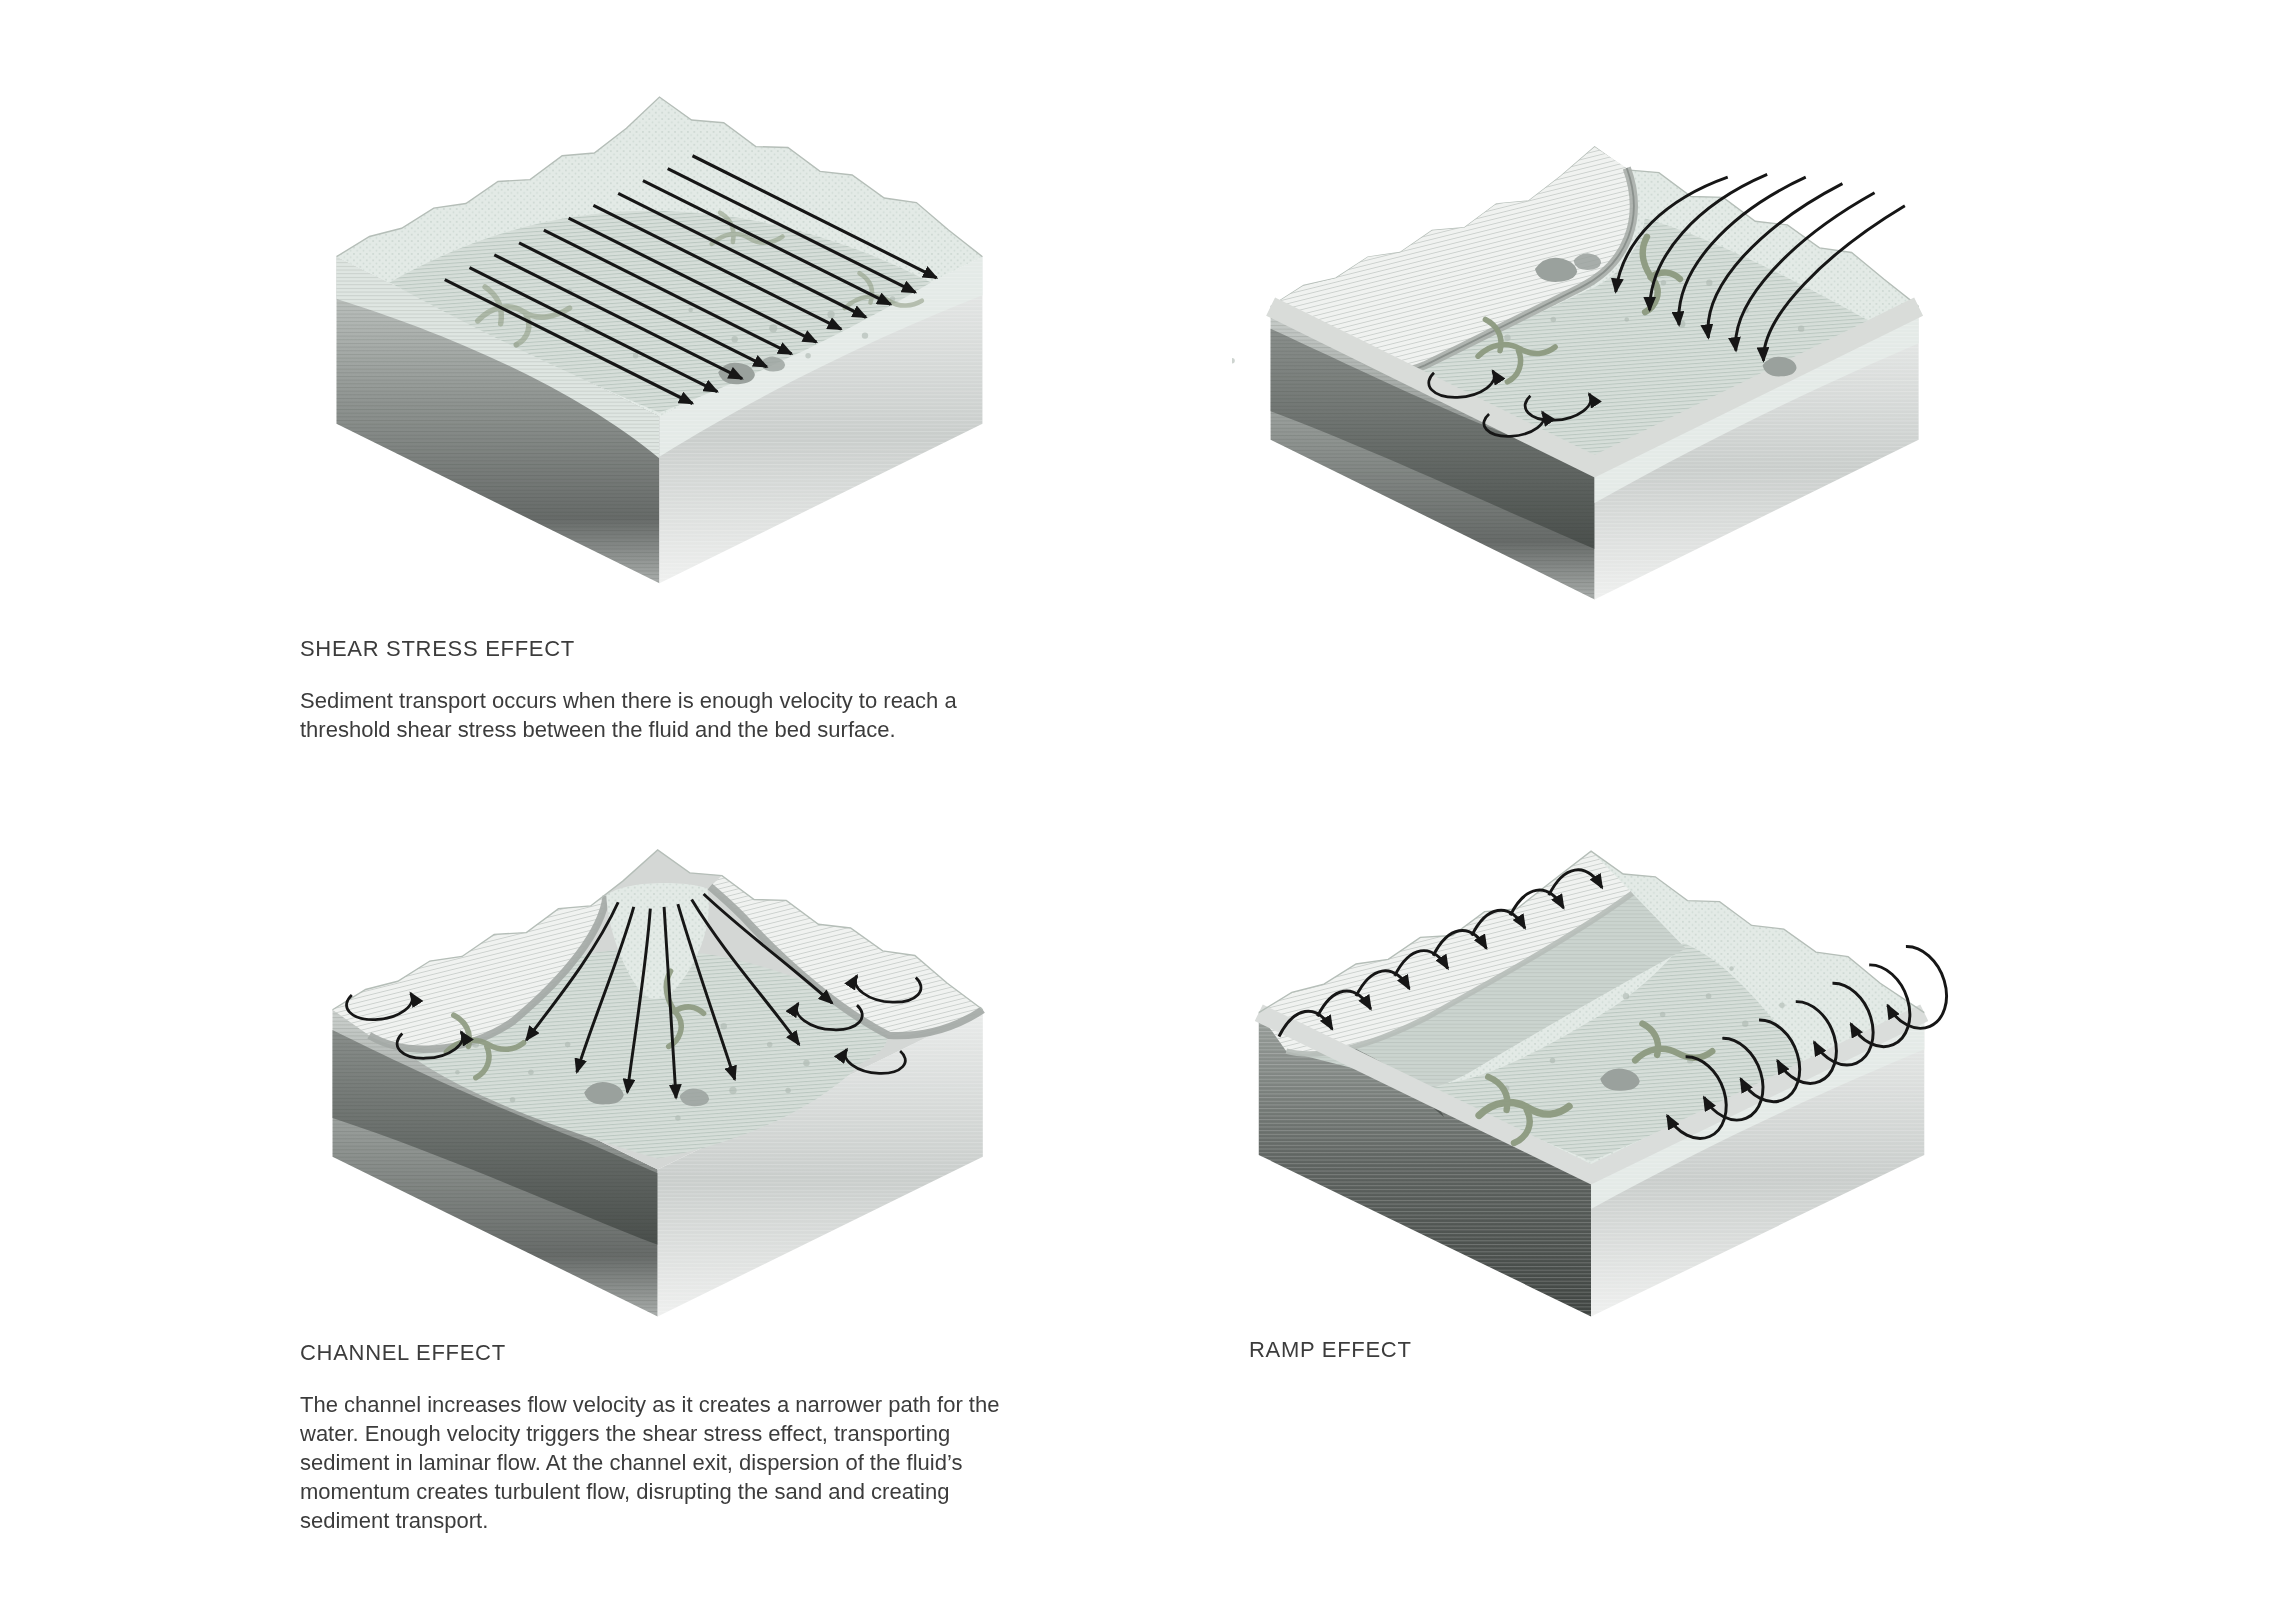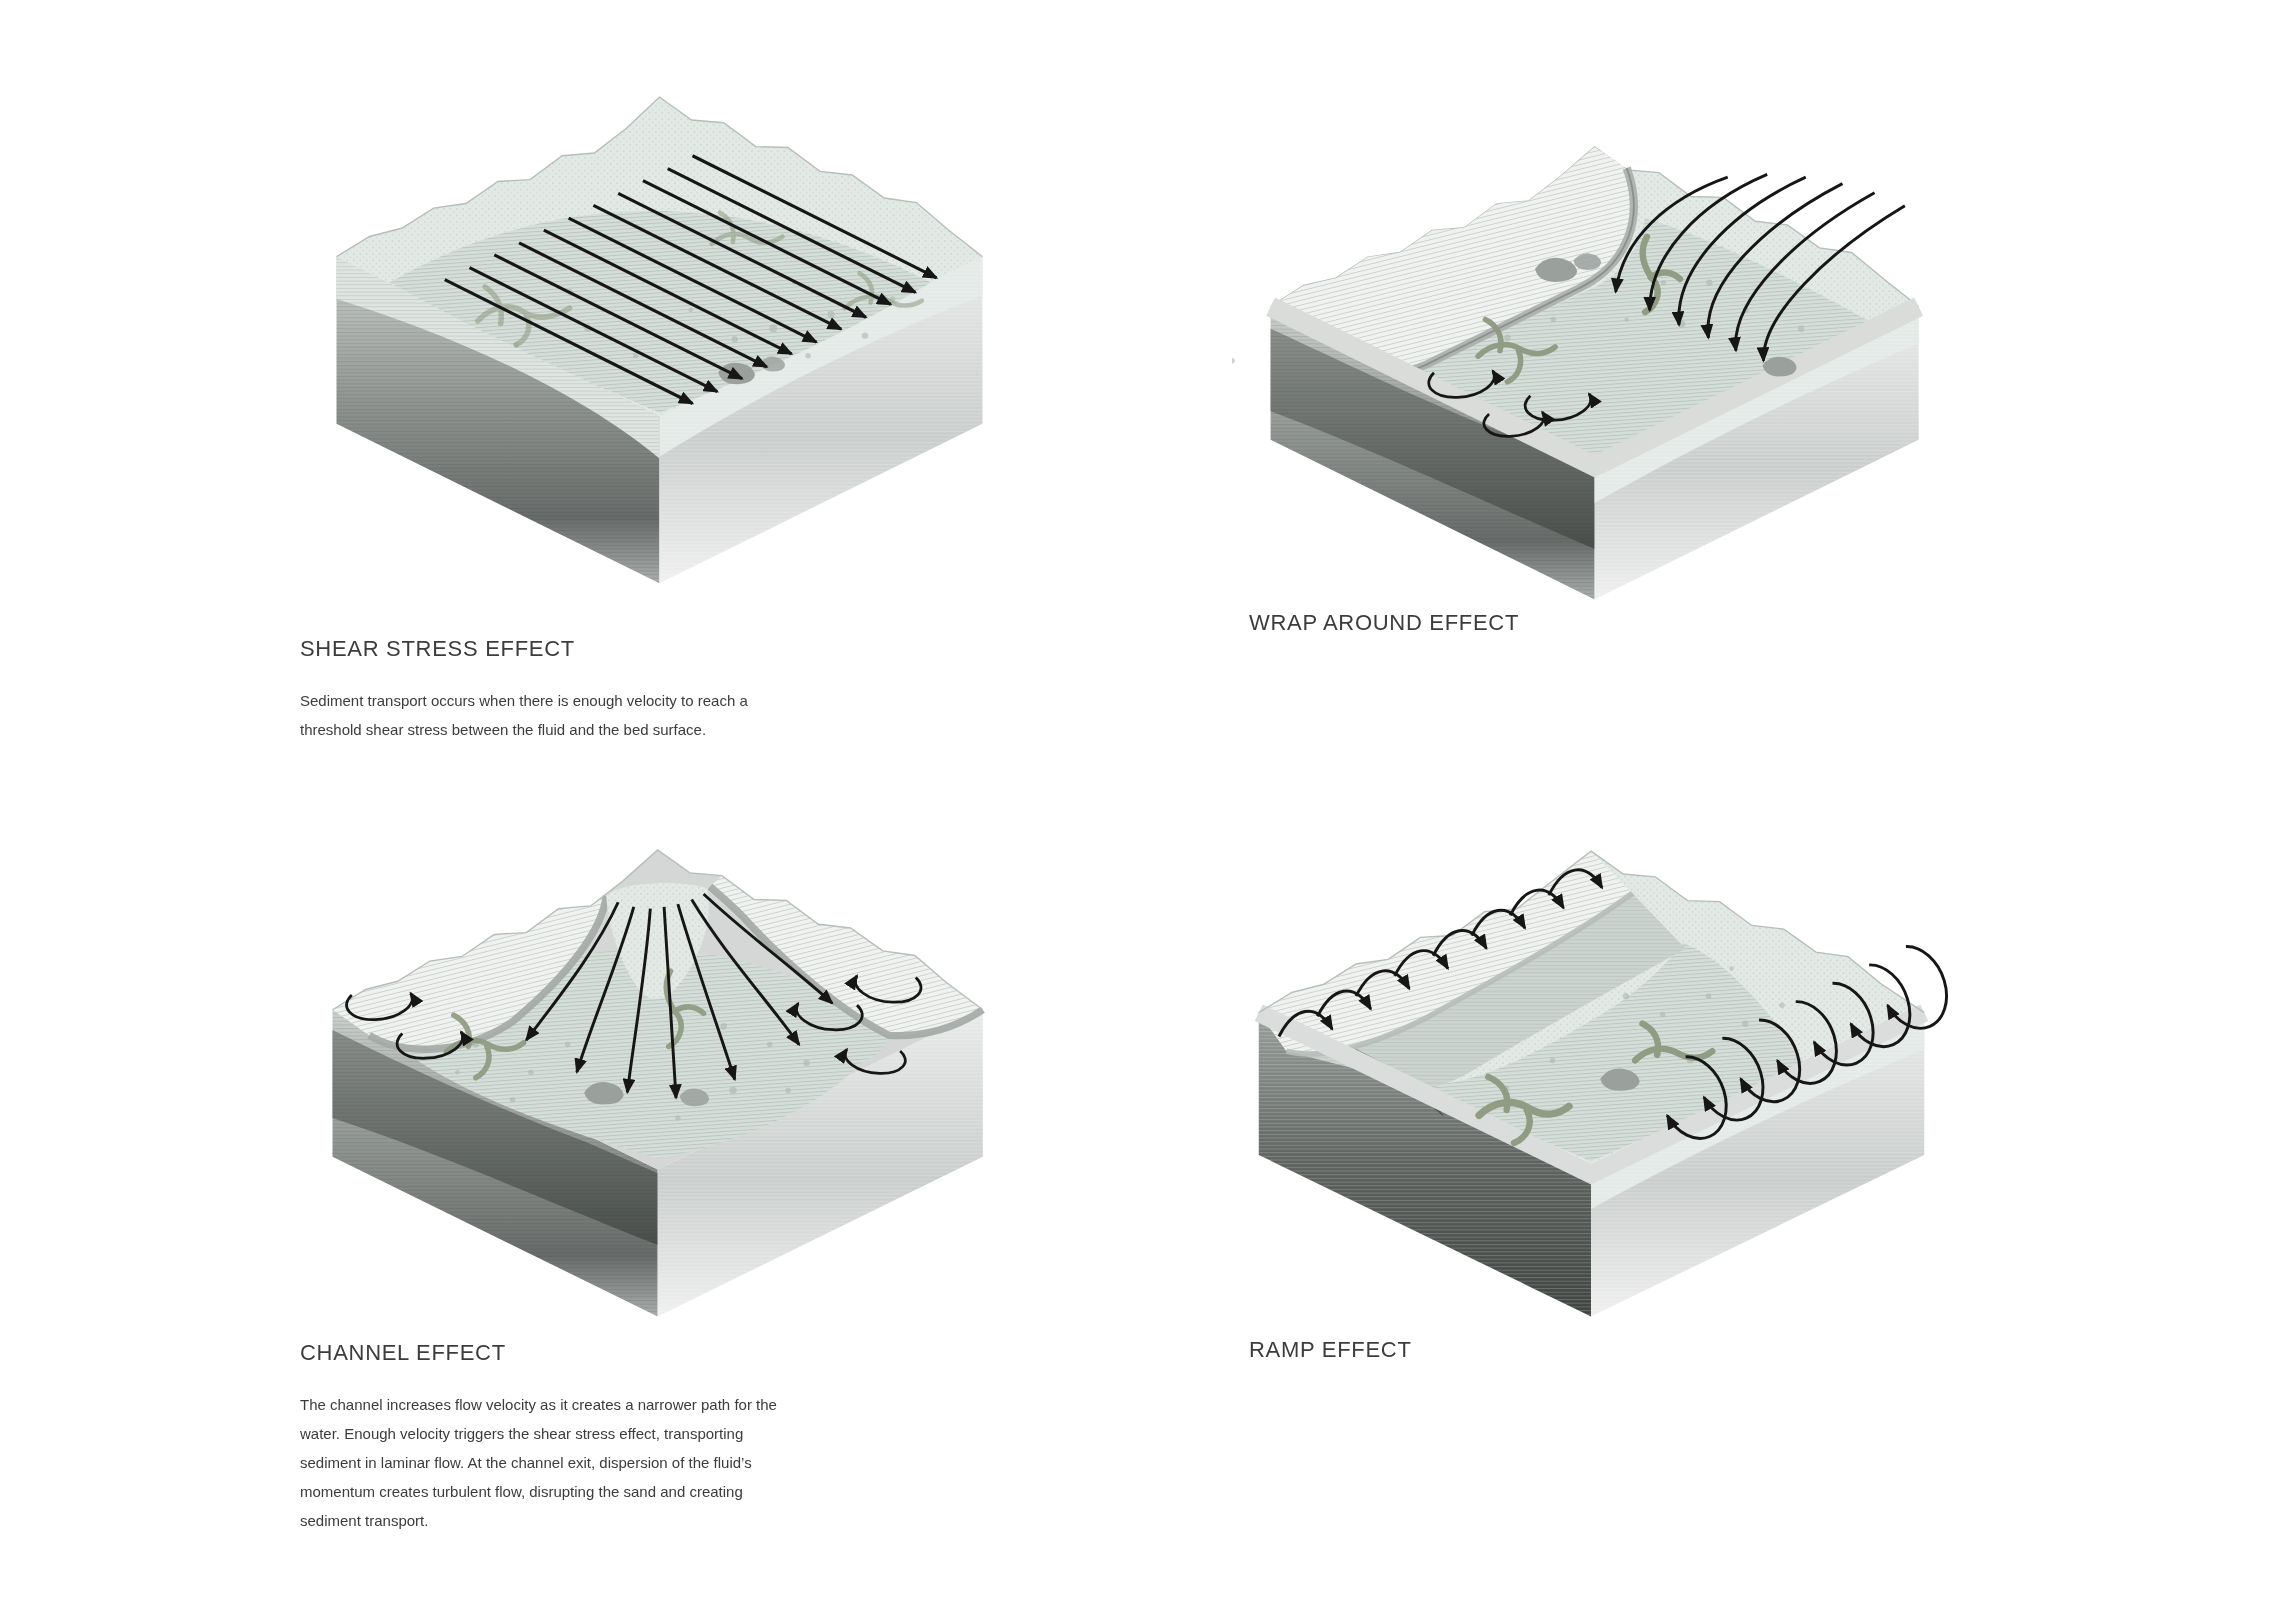--- a/index.html
+++ b/index.html
@@ -7,21 +7,21 @@
     width:2296px;height:1623px;background:#ffffff;position:relative;
     font-family:"Liberation Sans", sans-serif;color:#3d3d3d;overflow:hidden;
   }
   .fig{position:absolute;margin:0;}
   .fig svg{display:block;}
   .panel-text{position:absolute;}
   .panel-title{
     font-size:22px;font-weight:400;letter-spacing:0.7px;margin:0 0 24px 0;color:#3c3c3c;
   }
   .panel-desc{
-    font-size:15px;line-height:29px;font-weight:400;margin:0;color:#3c3c3c;white-space:pre-line;
+    font-size:22px;line-height:29px;font-weight:400;margin:0;color:#3c3c3c;white-space:pre-line;
   }
 </style>
 </head>
 <body>
 
 <svg width="0" height="0" style="position:absolute" aria-hidden="true">
   <defs>
     <pattern id="pWater" width="7" height="7" patternUnits="userSpaceOnUse">
       <rect width="7" height="7" fill="#e3eae6"></rect>
       <circle cx="2" cy="2" r="0.9" fill="#c7d3cd"></circle>
@@ -409,21 +409,20 @@
     </svg>
   </figure>
 
   <div class="panel-text" style="left:300px;top:636px;width:882px">
     <h2 class="panel-title">SHEAR STRESS EFFECT</h2>
     <p class="panel-desc">Sediment transport occurs when there is enough velocity to reach a
 threshold shear stress between the fluid and the bed surface.</p>
   </div>
 
   <div class="panel-text" style="left:1249px;top:610px;width:882px">
-    <h2 class="panel-title">WRAP AROUND EFFECT</h2>
   </div>
 
   <div class="panel-text" style="left:300px;top:1340px;width:882px">
     <h2 class="panel-title">CHANNEL EFFECT</h2>
     <p class="panel-desc">The channel increases flow velocity as it creates a narrower path for the
 water.  Enough velocity triggers the shear stress effect, transporting
 sediment in laminar flow.  At the channel exit, dispersion of the fluid’s
 momentum creates turbulent flow, disrupting the sand and creating
 sediment transport.</p>
   </div>

